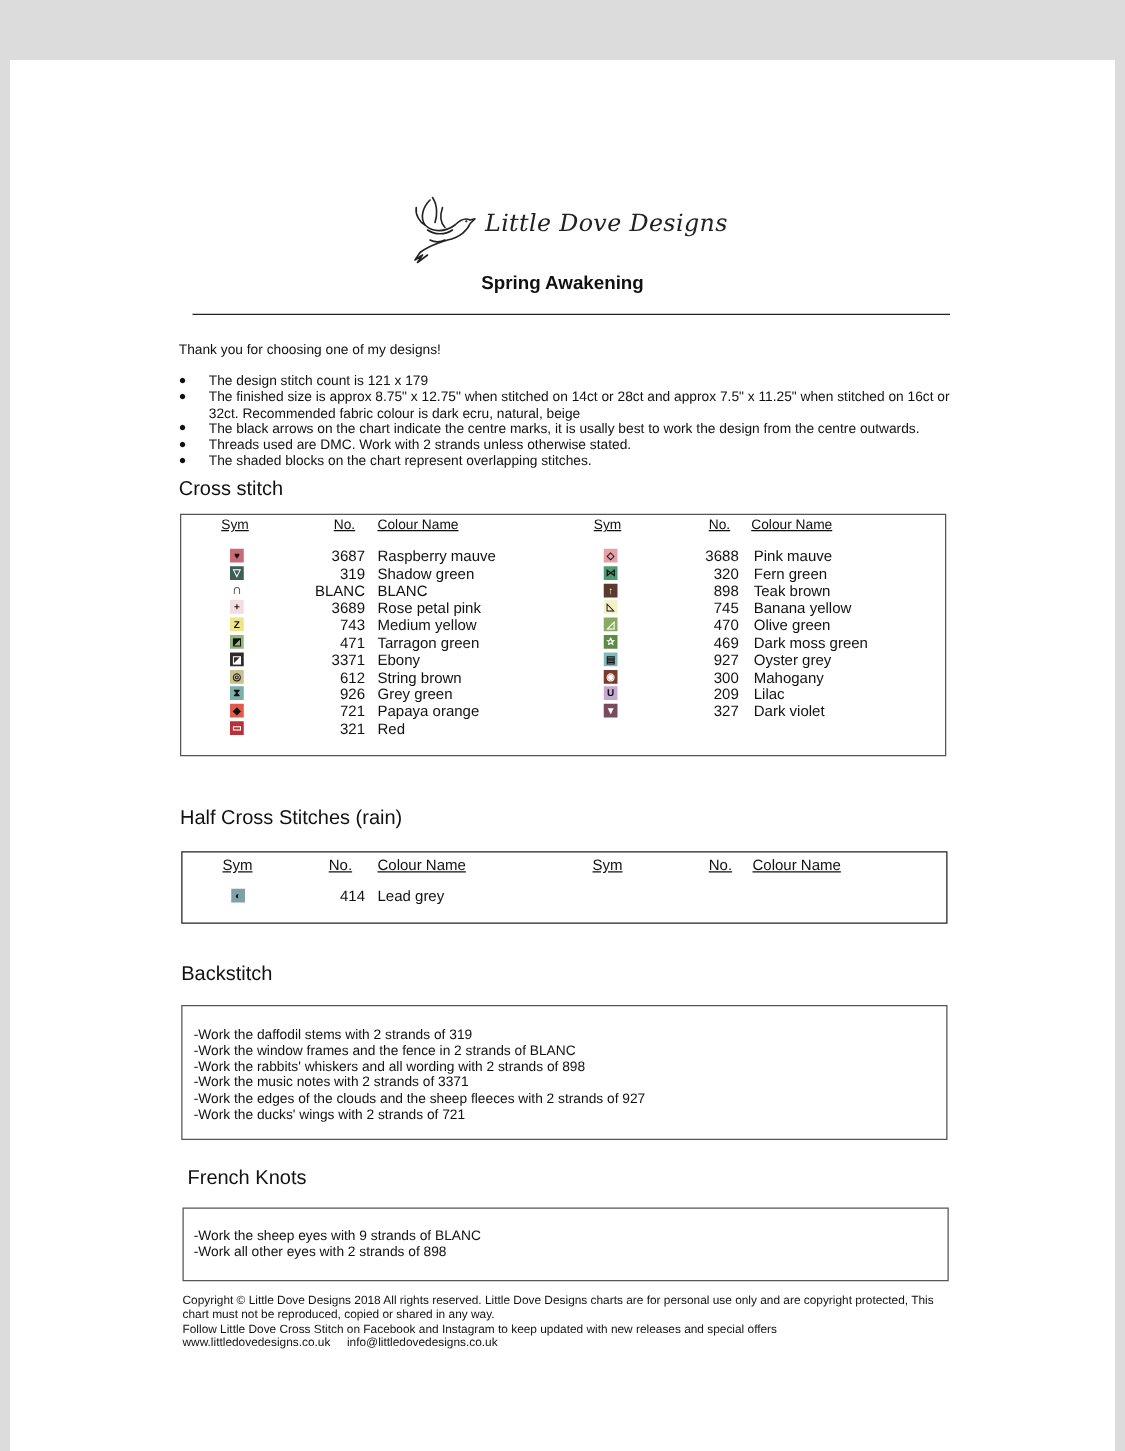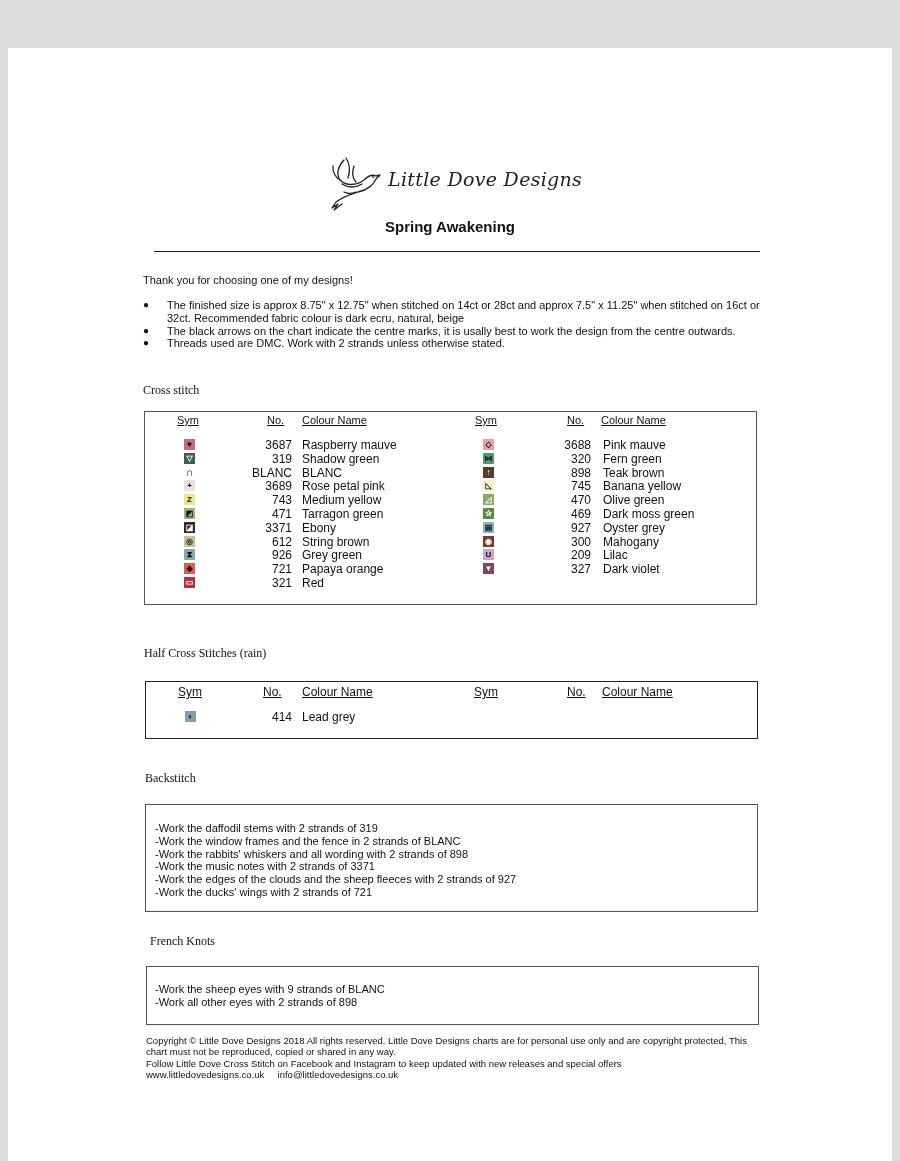--- a/index.html
+++ b/index.html
@@ -27,21 +27,21 @@
     position: absolute; left: 0; width: 884px; top: 170px; text-align: center;
     font-weight: bold; font-size: 15px; color: #111;
   }
   .hr { position: absolute; left: 146px; top: 203px; width: 606px; height: 0; border-top: 1.5px solid #222; }
 
   .intro { position: absolute; left: 135px; top: 226px; font-size: 11px; }
   .bullets { position: absolute; left: 135px; top: 251px; width: 620px; list-style: none; margin: 0; padding: 0; font-size: 11px; line-height: 12.8px; }
   .bullets li { position: relative; padding-left: 24px; }
   .bullets li::before { content: "\25CF"; position: absolute; left: 0; top: 0; font-size: 10px; }
 
-  .section-h { position: absolute; font-size: 12px; font-family: Liberation Serif, serif; }
+  .section-h { position: absolute; font-size: 16px; }
 
   .box { position: absolute; border: 1px solid #555; background: #fff; }
   .th { position: absolute; font-size: 11px; text-decoration: underline; }
   .row { position: absolute; height: 14px; font-size: 12px; line-height: 14px; }
   .num { position: absolute; text-align: right; width: 60px; }
   .cname { position: absolute; }
   .sym {
     position: absolute; width: 11px; height: 11px; top: 1px;
     display: flex; align-items: center; justify-content: center;
     font-size: 8px; line-height: 11px; font-weight: bold; color: #111;
@@ -69,23 +69,25 @@
       <circle cx="45" cy="23" r="0.9" fill="#222"></circle>
     </svg>
     <div class="logo-text">Little Dove Designs</div>
   </div>
 
   <div class="title">Spring Awakening</div>
   <div class="hr"></div>
 
   <div class="intro">Thank you for choosing one of my designs!</div>
   <ul class="bullets">
+    <li>The design stitch count is 121 x 179</li>
     <li>The finished size is approx 8.75" x  12.75" when stitched on 14ct or 28ct and approx 7.5" x 11.25" when stitched on 16ct or 32ct. Recommended fabric colour is dark ecru, natural, beige</li>
     <li>The black arrows on the chart indicate the centre marks, it is usally best to work the design from the centre outwards.</li>
     <li>Threads used are DMC. Work with 2 strands unless otherwise stated.</li>
+    <li>The shaded blocks on the chart represent overlapping stitches.</li>
   </ul>
 
   <div class="section-h" style="left:135px;top:335px">Cross stitch</div>
   <div class="box" id="cs-box" style="left:136px;top:363px;width:611px;height:192px">
     <div class="th" style="left:32px;top:2px">Sym</div>
     <div class="th" style="left:122px;top:2px">No.</div>
     <div class="th" style="left:157px;top:2px">Colour Name</div>
     <div class="th" style="left:330px;top:2px">Sym</div>
     <div class="th" style="left:422px;top:2px">No.</div>
     <div class="th" style="left:456px;top:2px">Colour Name</div>

